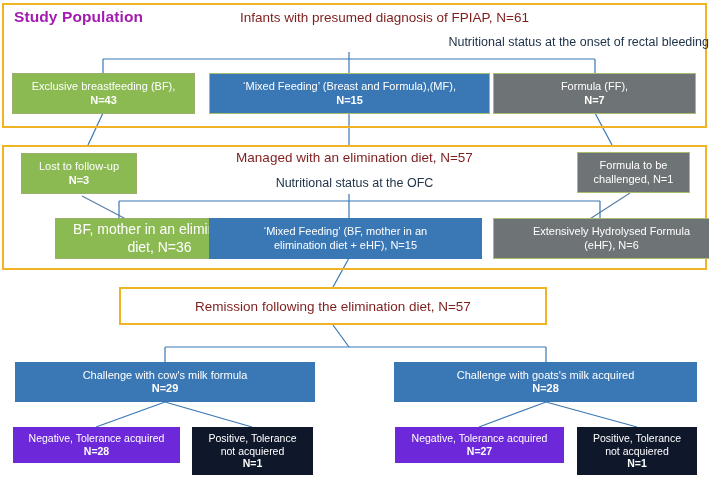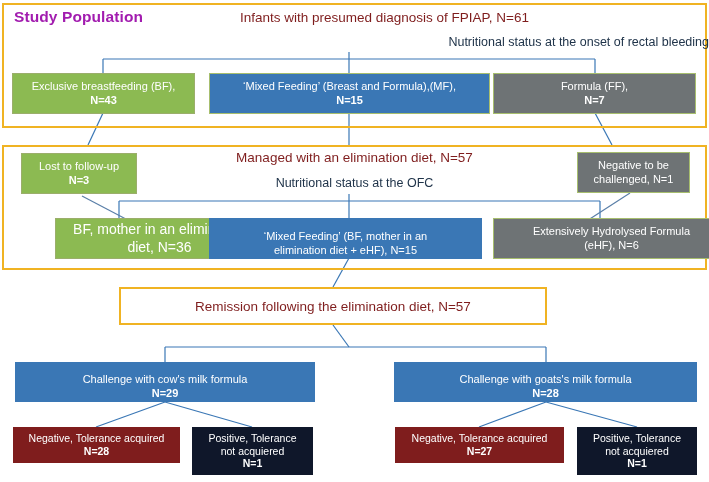--- a/index.html
+++ b/index.html
@@ -44,25 +44,25 @@
     color:#ffffff;
     line-height:1.22;
     padding:2px 10px;
   }
   .node .ln{display:block;}
   .node .b{font-weight:bold;}
 
   .green{background:#8CB martial;}
   .green{background:#8CBA52;border:1px solid #9BAE6B;}
   .blue{background:#3A77B5;border:1px solid #A7BE6E;}
-  .blue-plain{background:#3A77B5;border:none;justify-content:flex-end;}
+  .blue-plain{background:#3A77B5;border:none;}
   .gray{background:#6E7375;border:1px solid #A7BE6E;}
   .gray-plain{background:#6E7375;border:1px solid #A7BE6E;}
   .red{background:#0f172a;border:none;}
-  .green-plain{background:#7f1d1d;border:none;text-align:center;}
+  .green-plain{background:#6d28d9;border:none;text-align:center;}
 
   
   .htext{
     position:absolute;
     text-align:center;
     white-space:nowrap;
   }
   .h-study{
     color:#a21caf;
     font-weight:bold;
@@ -150,21 +150,21 @@
   <div class="htext h-red" style="left:0;top:150px;width:709px;text-align:center;">Managed with an elimination diet, N=57</div>
 
   <div class="htext h-sub" style="left:0;top:176px;width:709px;text-align:center;">Nutritional status at the OFC</div>
 
   <div class="node green" style="left:21px;top:153px;width:116px;height:41px;font-size:11px;">
     <span class="ln">Lost to follow-up</span>
     <span class="ln b">N=3</span>
   </div>
 
   <div class="node gray" style="left:577px;top:152px;width:113px;height:41px;font-size:11px;">
-    <span class="ln">Negative to be</span>
+    <span class="ln">Formula to be</span>
     <span class="ln">challenged, N=1</span>
   </div>
 
   <div class="node green" style="left:12px;top:218px;width:209px;height:41px;font-size:14px;margin-left:43px;">
     <span class="ln">BF, mother in an elimination</span>
     <span class="ln">diet, N=36</span>
   </div>
 
   <div class="node blue-plain" style="left:209px;top:218px;width:273px;height:41px;font-size:11px;">
     <span class="ln">‘Mixed Feeding’ (BF, mother in an</span>
@@ -179,21 +179,21 @@
   <div class="panel-remission" style="left:119px;top:287px;width:428px;height:38px;">
     <span class="h-red" style="font-size:13.5px;">Remission following the elimination diet, N=57</span>
   </div>
 
   <div class="node blue-plain" style="left:15px;top:362px;width:300px;height:40px;font-size:11px;">
     <span class="ln">Challenge with cow's milk formula</span>
     <span class="ln b">N=29</span>
   </div>
 
   <div class="node blue-plain" style="left:394px;top:362px;width:303px;height:40px;font-size:11px;">
-    <span class="ln">Challenge with goats's milk formula</span>
+    <span class="ln">Challenge with goats's milk acquired</span>
     <span class="ln b">N=28</span>
   </div>
 
   <div class="node green-plain" style="left:13px;top:427px;width:167px;height:36px;font-size:10.5px;">
     <span class="ln">Negative, Tolerance acquired</span>
     <span class="ln b">N=28</span>
   </div>
 
   <div class="node red" style="left:192px;top:427px;width:121px;height:48px;font-size:10.5px;">
     <span class="ln">Positive, Tolerance</span>

